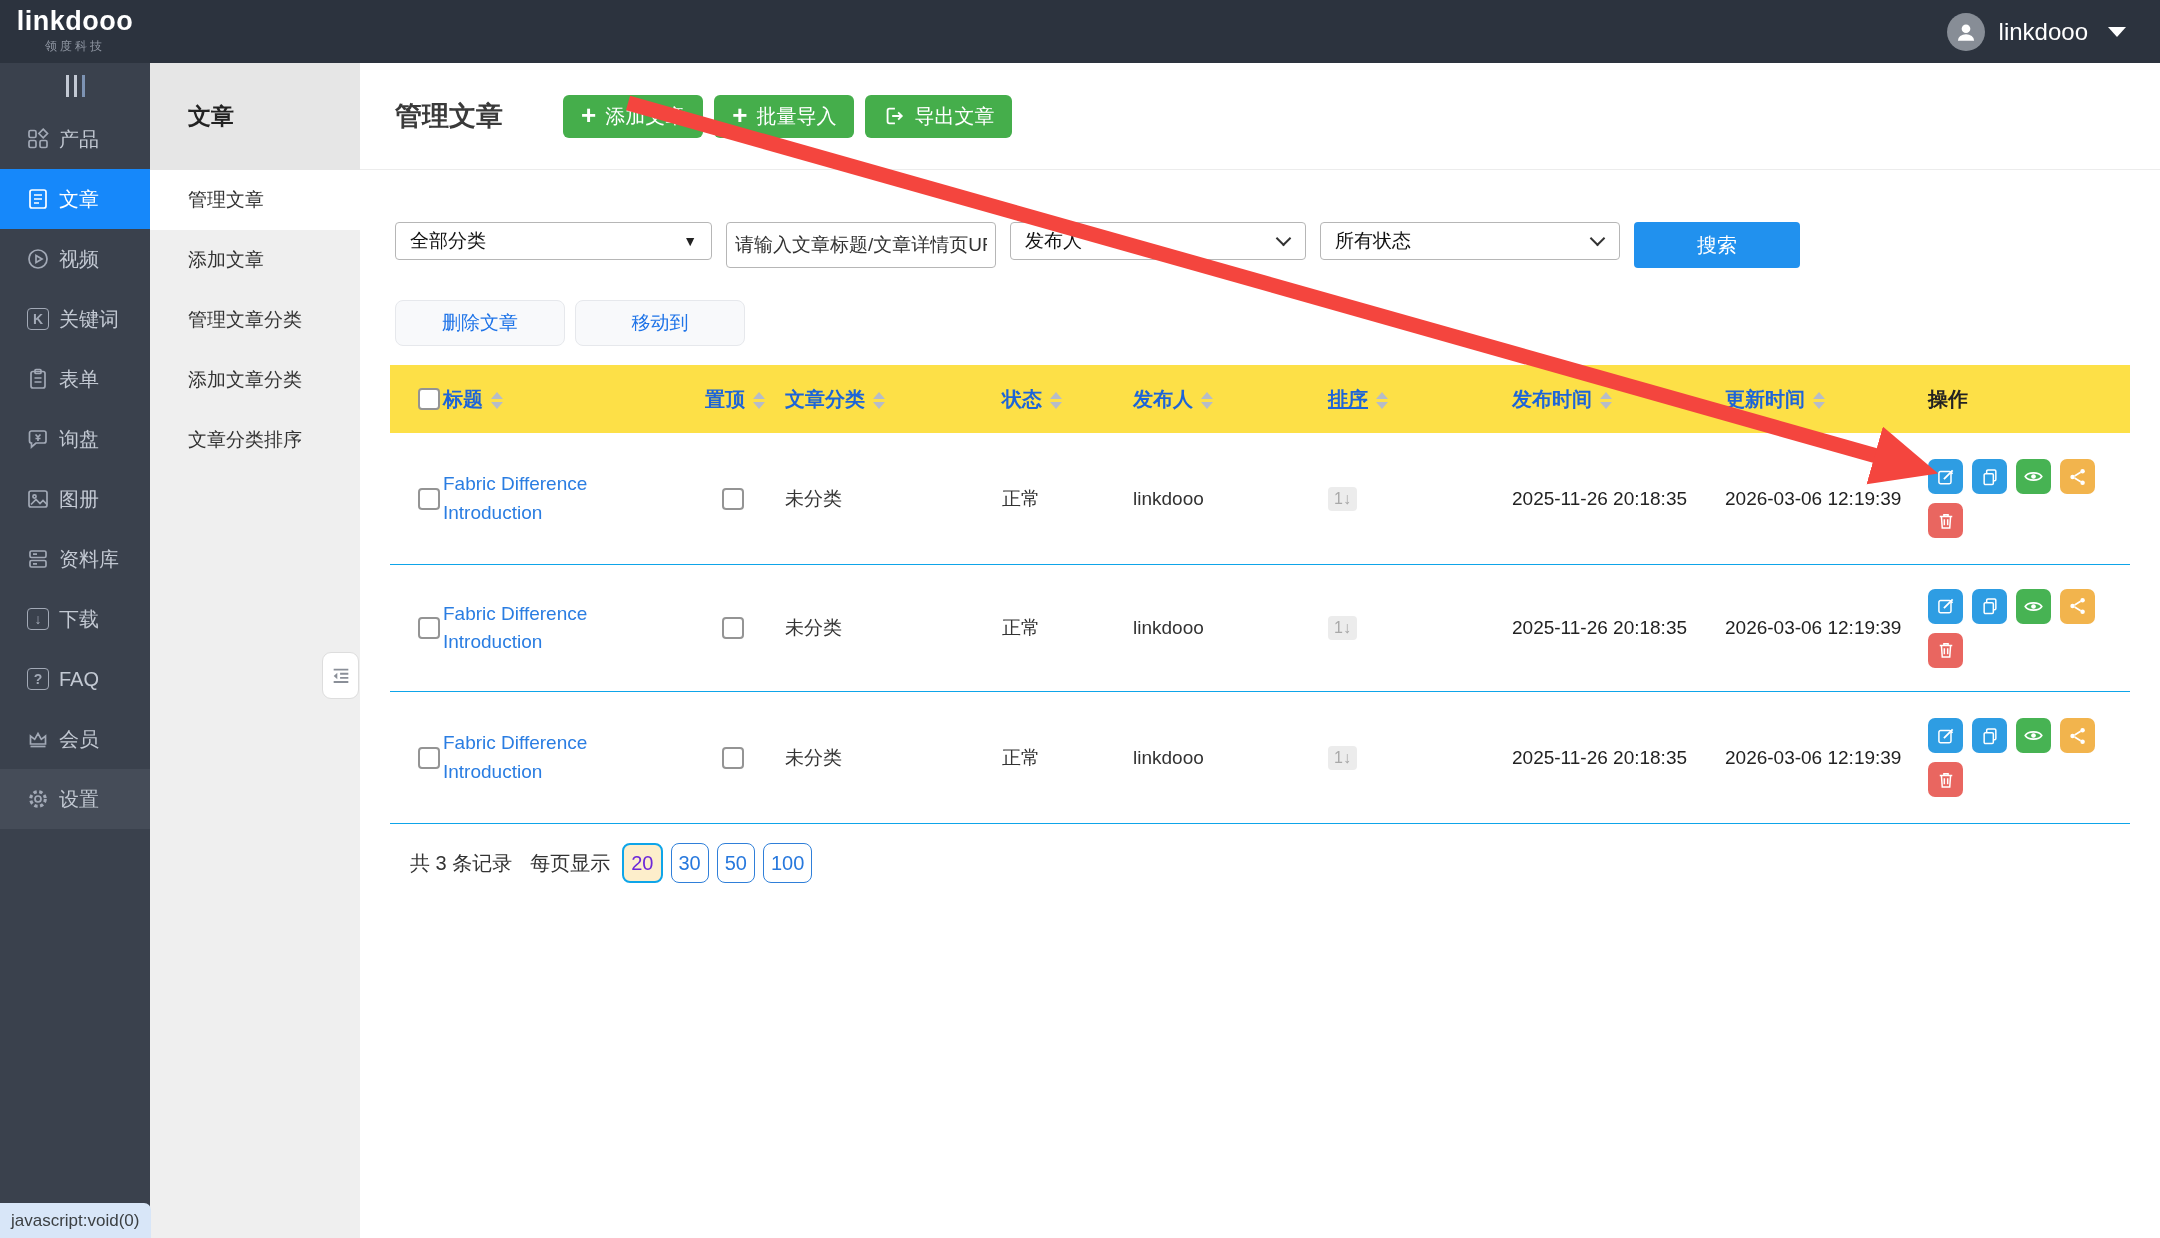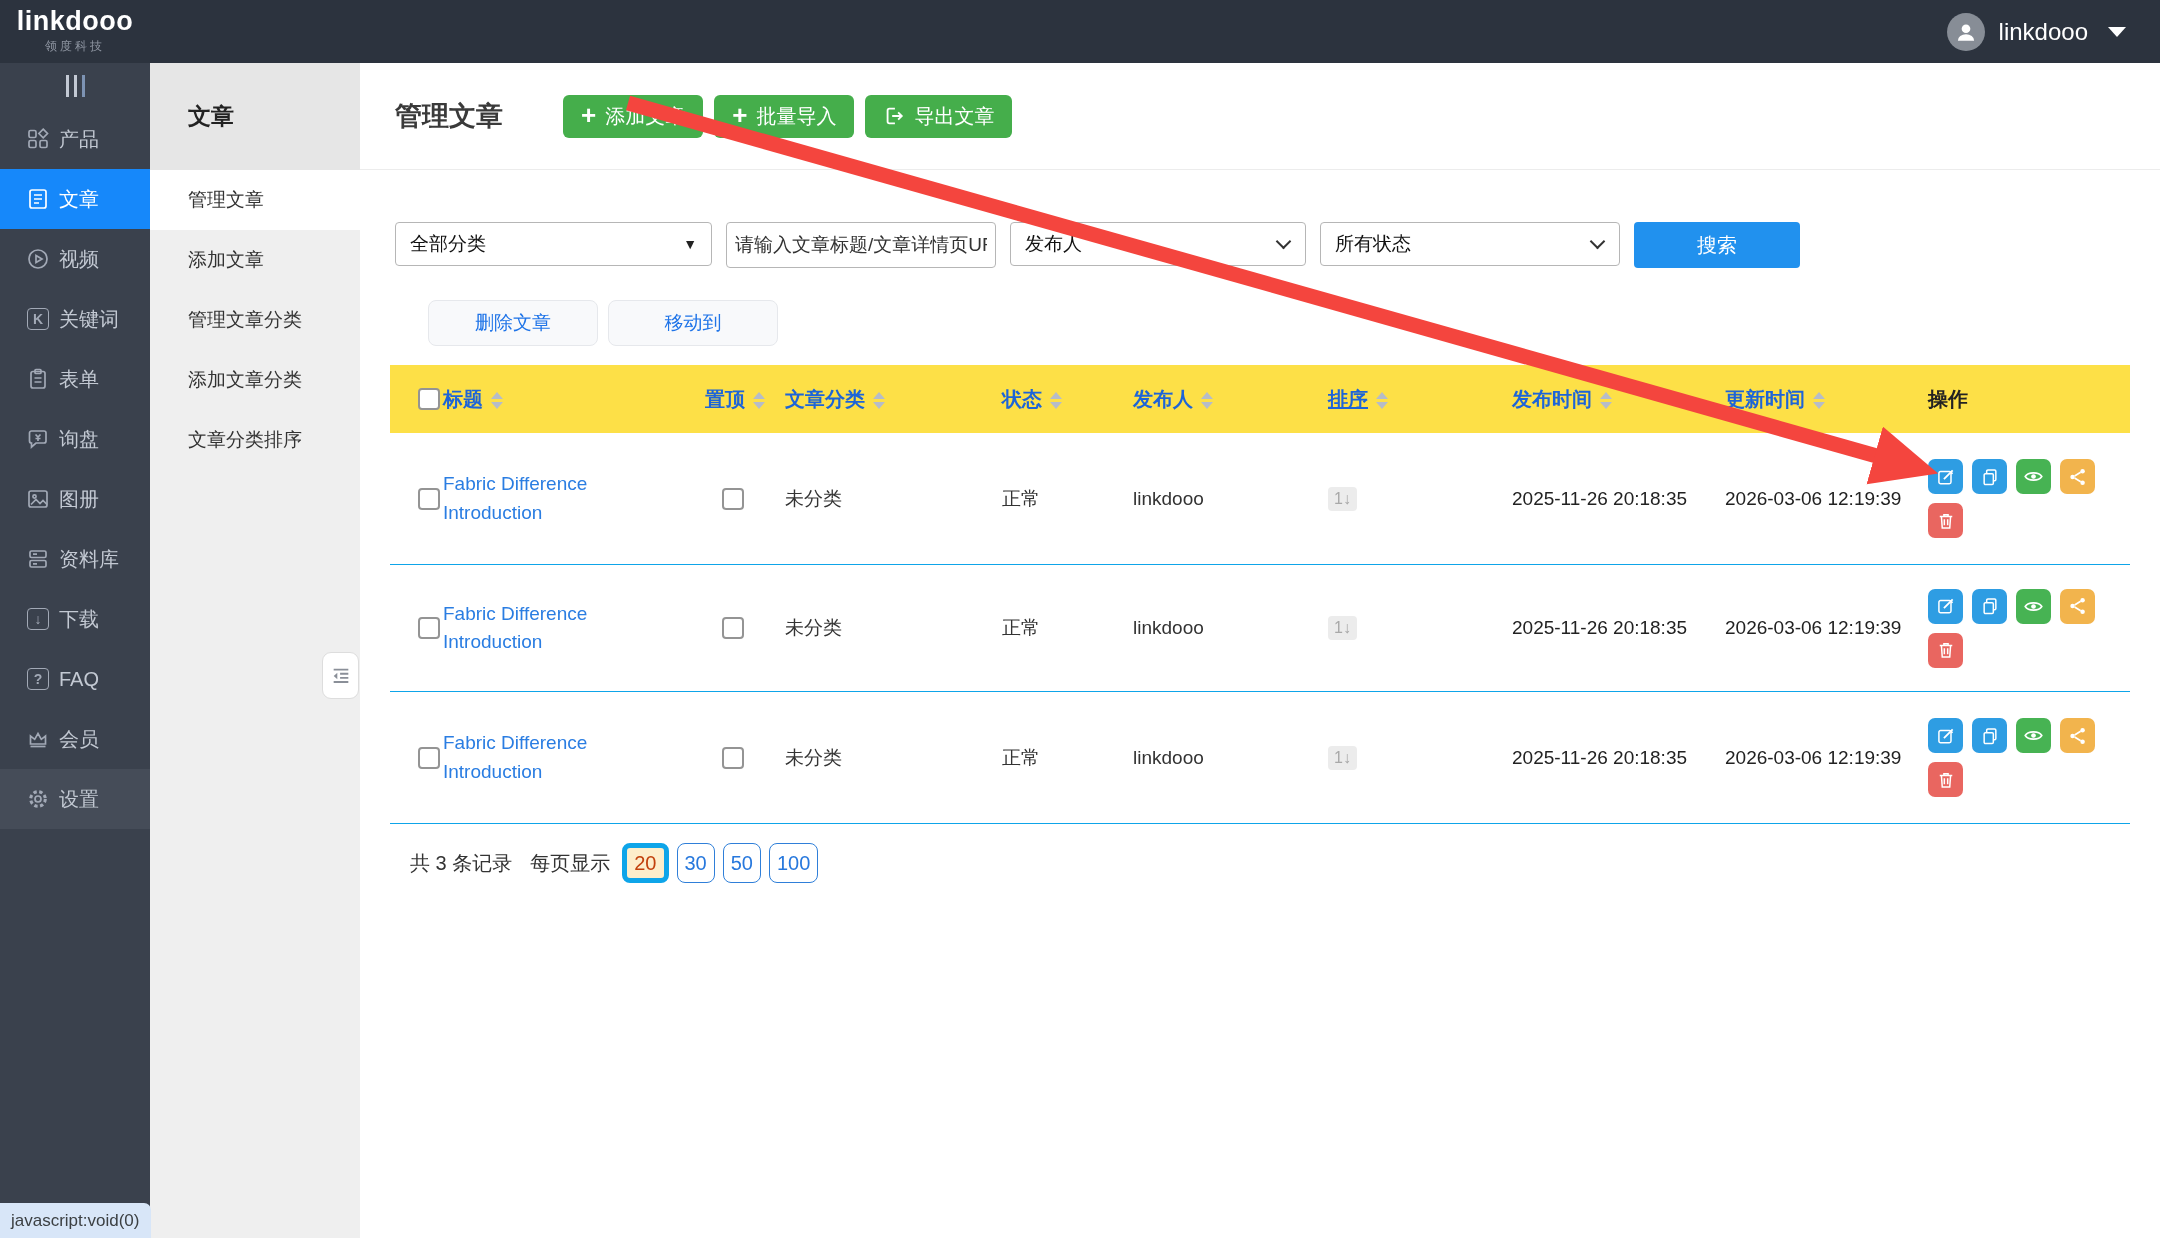--- a/index.html
+++ b/index.html
@@ -37,28 +37,28 @@
   .submenu-item.active { background:#fff; }
   .collapse-handle { position:absolute; left:172px; top:589px; width:37px; height:47px; background:#fff; border:1px solid #ddd; border-radius:9px; display:flex; align-items:center; justify-content:center; cursor:pointer; }
   
   .main { position:absolute; left:360px; top:63px; width:1800px; height:1175px; background:#fff; }
   .page-header { height:107px; border-bottom:1px solid #ececec; display:flex; align-items:center; padding-left:35px; gap:0; }
   .page-title { font-size:27px; font-weight:600; color:#3a3a3a; margin-right:60px; }
   .green-btn { height:43px; background:#45ae4b; color:#fff; border:none; border-radius:6px; font-size:20px; display:flex; align-items:center; gap:9px; padding:0 18px; margin-right:11px; cursor:pointer; font-family:inherit; }
   .green-btn .plus { font-size:26px; font-weight:bold; line-height:1; margin-top:-3px; }
   
   .filters { position:absolute; left:35px; top:159px; display:flex; gap:14px; }
-  .sel { height:44px; background:#fff; border:1px solid #b6b6b6; border-radius:4px; display:flex; align-items:center; padding:0 14px; font-size:19px; color:#111; position:relative; cursor:pointer; }
+  .sel { height:38px; background:#fff; border:1px solid #b6b6b6; border-radius:4px; display:flex; align-items:center; padding:0 14px; font-size:19px; color:#111; position:relative; cursor:pointer; }
   .sel .tri { position:absolute; right:14px; font-size:14px; color:#222; }
   .sel .chev { position:absolute; right:16px; width:11px; height:11px; border-right:2.2px solid #333; border-bottom:2.2px solid #333; transform:rotate(45deg); margin-top:-5px; }
   .txt-input { height:46px; width:270px; border:1px solid #b6b6b6; border-radius:4px; font-size:19px; padding:0 8px; color:#333; font-family:inherit; }
   .txt-input::placeholder { color:#333; opacity:1; }
   .search-btn { width:166px; height:46px; background:#2191ee; color:#fff; border:none; border-radius:4px; font-size:20px; cursor:pointer; font-family:inherit; }
   
-  .bulk { position:absolute; left:35px; top:237px; display:flex; gap:10px;margin-left:33px; }
+  .bulk { position:absolute; left:35px; top:237px; display:flex; gap:10px; }
   .soft-btn { width:170px; height:46px; background:#f8f9fb; border:1px solid #e6e8ec; border-radius:8px; color:#1f74e8; font-size:19px; cursor:pointer; font-family:inherit; }
   
   .table { position:absolute; left:30px; top:302px; width:1740px; }
   .trow { display:grid; grid-template-columns:47px 243px 90px 210px 125px 195px 190px 215px 215px 210px; align-items:center; }
   .thead { height:68px; background:#fde047; font-size:20px; font-weight:bold; color:#1d64d8; }
   .thead .cell-op { color:#222; }
   .data-row { border-bottom:1px solid #0ea5e9; }
   .r1,.r3 { height:132px; } .r2 { height:127px; }
   .cb { appearance:none; -webkit-appearance:none; width:22px; height:22px; border:2px solid #949494; border-radius:4px; background:#fff; margin-left:28px; cursor:pointer; display:block; }
   .pin-cb { margin-left:17px; }
@@ -75,21 +75,21 @@
   .actions { display:flex; flex-wrap:wrap; gap:9px; width:170px; }
   .abtn { width:35px; height:35px; border:none; border-radius:7px; display:flex; align-items:center; justify-content:center; cursor:pointer; }
   .abtn.edit,.abtn.copy { background:#2e9de3; }
   .abtn.view { background:#47b353; }
   .abtn.share { background:#f2b44d; }
   .abtn.del { background:#e96660; }
   
   .pagination { position:absolute; left:50px; top:780px; display:flex; align-items:center; gap:8px; font-size:20px; color:#333; }
   .pp-label { margin-left:10px; margin-right:4px; }
   .pg { min-width:38px; height:40px; border-radius:8px; display:flex; align-items:center; justify-content:center; font-size:20px; padding:0 7px; cursor:pointer; }
-  .pg.active { background:#fdeecb; border:5px solid #0ea5e9; color:#c2410c; }
+  .pg.active { background:#fdeecb; border:2px solid #0ea5e9; color:#6d28d9; }
   .pg.normal { background:#fff; border:1px solid #2f7fd9; color:#2778dd; }
   
   .arrow-layer { position:absolute; left:0; top:0; width:2160px; height:1238px; z-index:60; pointer-events:none; }
   .statusbar { position:absolute; left:0; bottom:0; height:35px; background:#d8e6f8; border-radius:0 7px 0 0; display:flex; align-items:center; padding:0 11px; font-size:17px; color:#3c4043; z-index:70; }
 </style>
 </head>
 <body>
 
 <div class="topbar">
   <div class="logo-box">

